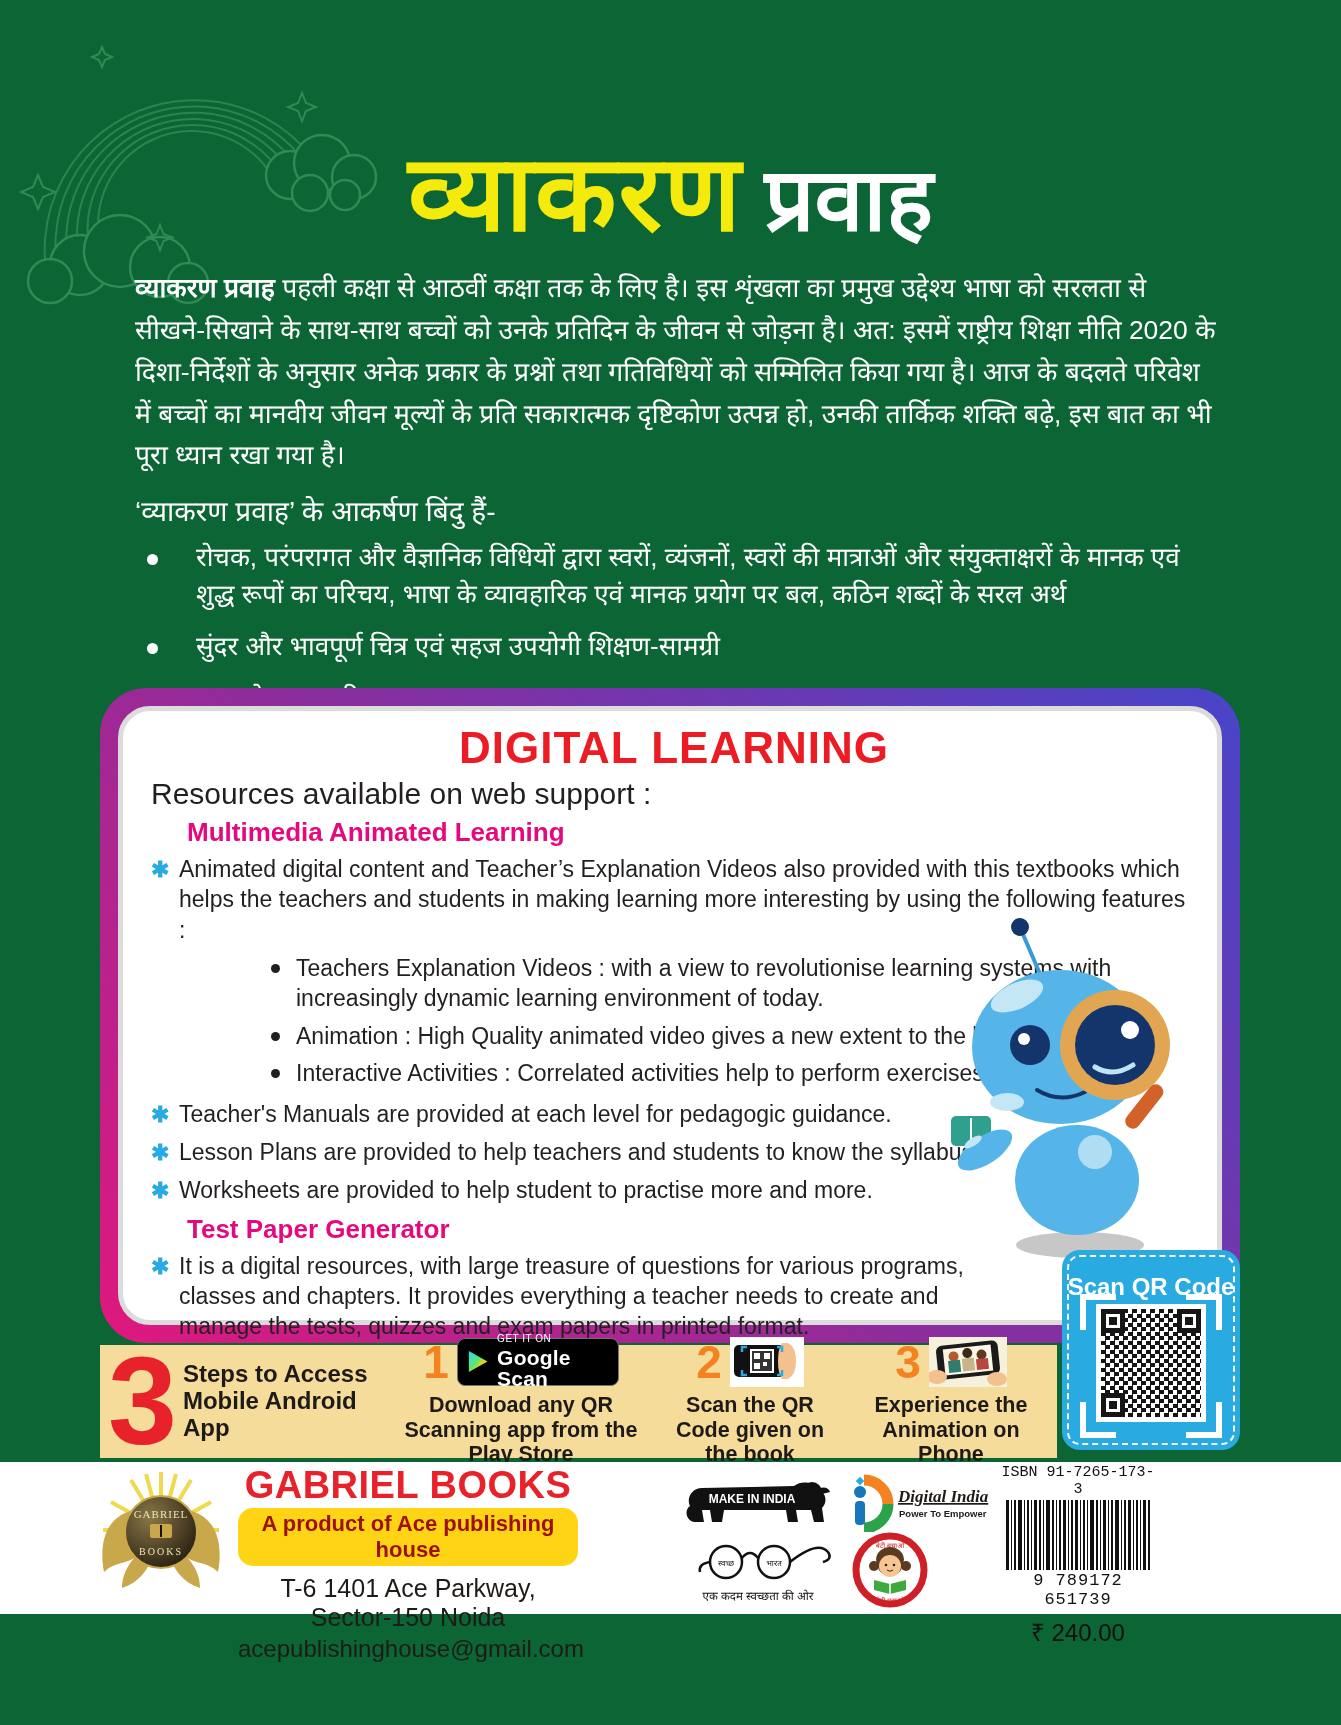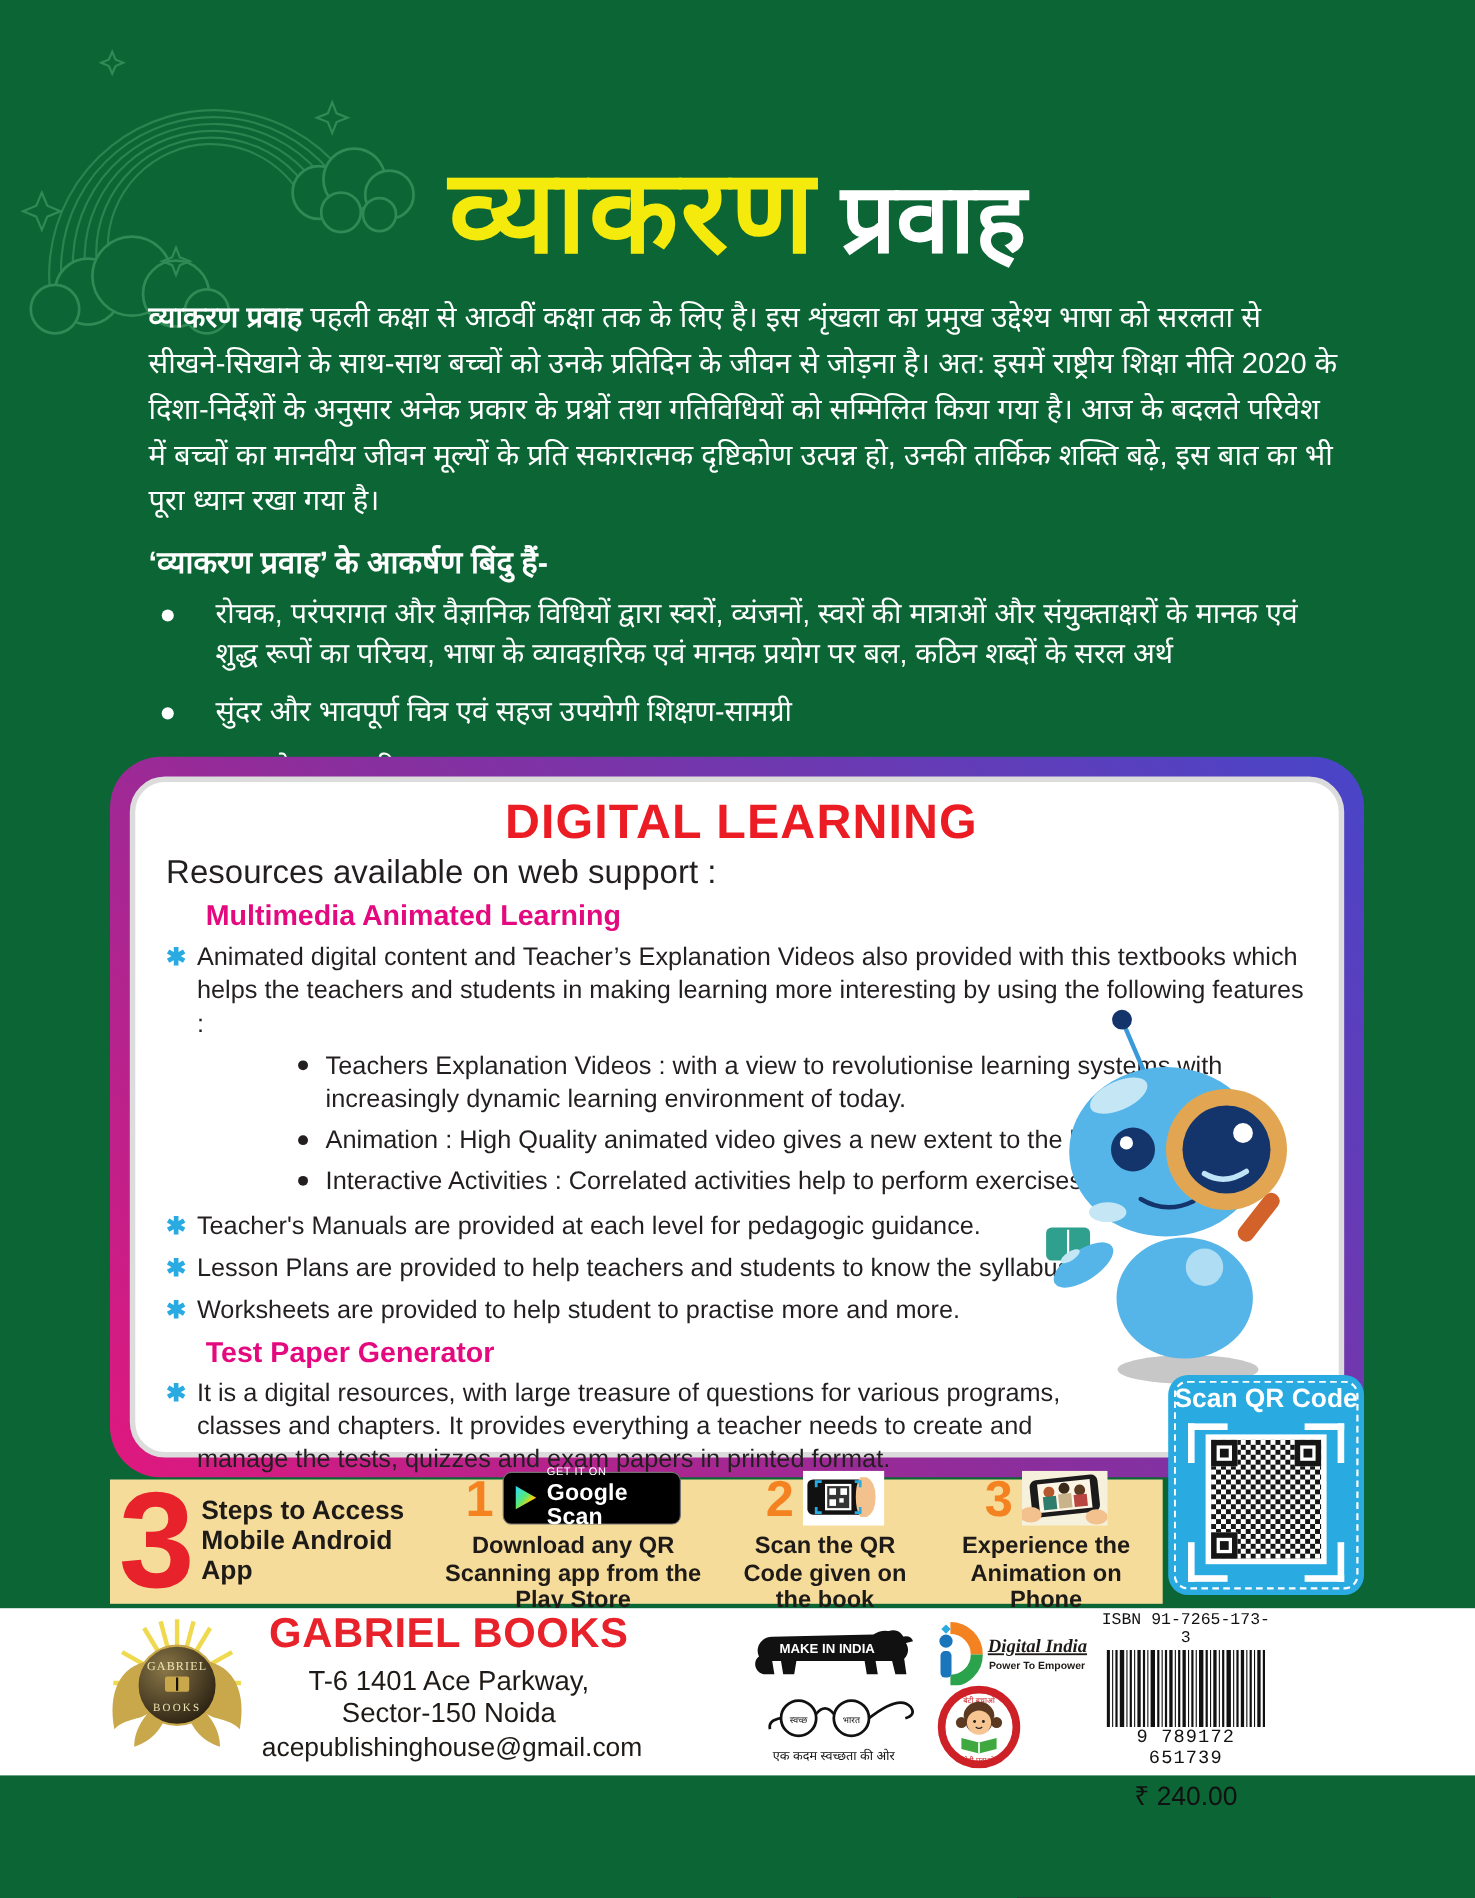--- a/index.html
+++ b/index.html
@@ -15,21 +15,21 @@
   .title-row{
     position:absolute;left:0;top:140px;width:100%;
     display:flex;justify-content:center;align-items:baseline;gap:22px;
   }
   .title-main{font-size:106px;font-weight:bold;color:#F4EB0C;line-height:1;letter-spacing:2px;}
   .title-sub{font-size:88px;font-weight:bold;color:#FFFFFF;line-height:1;}
   
   .copy{position:absolute;left:135px;top:268px;width:1082px;color:#FFFFFF;}
   .intro{font-size:26.5px;line-height:1.58;margin:0;}
   .intro .lead{font-weight:bold;}
-  .feat-head{font-size:28px;font-weight:bold;margin:14px 0 10px 0;}
+  .feat-head{font-size:28px;font-weight:normal;margin:14px 0 10px 0;}
   ul.features{list-style:none;margin:0;padding:0;}
   ul.features li{
     display:flex;align-items:flex-start;font-size:26px;line-height:1.42;margin-bottom:15px;
   }
   .dot{flex:0 0 11px;width:11px;height:11px;border-radius:50%;background:#fff;margin:15px 38px 0 12px;}
   
   .dl-wrap{
     position:absolute;left:100px;top:688px;width:1140px;height:655px;
     border-radius:46px;
     background:linear-gradient(45deg,#E0187E 0%,#8E2D9B 45%,#4845C8 100%);
@@ -53,21 +53,21 @@
   .logon{margin:6px 0 0 36px;font-size:31px;}
   .logon b{font-weight:bold;}
   
   .robot{position:absolute;left:945px;top:912px;width:235px;height:350px;}
   
   .qrbox{
     position:absolute;left:1062px;top:1250px;width:178px;height:200px;
     background:#29ABE2;border-radius:18px;box-sizing:border-box;z-index:5;
   }
   .qrbox .dash{position:absolute;inset:5px;border:2px dashed #fff;border-radius:13px;}
-  .qr-label{position:absolute;top:8px;width:100%;text-align:center;color:#fff;font-weight:bold;font-size:24px;}
+  .qr-label{position:absolute;top:23px;width:100%;text-align:center;color:#fff;font-weight:bold;font-size:24px;}
   .qr-holder{position:absolute;left:50%;top:46px;transform:translateX(-50%);width:126px;height:140px;}
   .bracket{position:absolute;width:30px;height:30px;border:0 solid #fff;}
   .b-tl{left:-8px;top:-2px;border-left-width:6px;border-top-width:6px;}
   .b-tr{right:-8px;top:-2px;border-right-width:6px;border-top-width:6px;}
   .b-bl{left:-8px;bottom:-2px;border-left-width:6px;border-bottom-width:6px;}
   .b-br{right:-8px;bottom:-2px;border-right-width:6px;border-bottom-width:6px;}
   .qr-img{position:absolute;left:8px;top:8px;width:110px;height:118px;background:#fff;padding:5px;box-sizing:border-box;}
   .qr-cells{width:100%;height:100%;position:relative;
     background:conic-gradient(#151515 25%,transparent 0 50%,#151515 0 75%,transparent 0) 0 0/9px 9px;}
   .finder{position:absolute;width:24px;height:24px;border:5px solid #151515;background:#fff;box-sizing:border-box;}
@@ -360,20 +360,21 @@
         </defs>
       <circle cx="73" cy="62" r="36" fill="url(#gb)" stroke="#C9A84C" stroke-width="2"></circle>
       <text x="73" y="48" text-anchor="middle" font-size="11" fill="#EDE3B0" font-family="Liberation Serif, serif" letter-spacing="1">GABRIEL</text>
       <rect x="62" y="54" width="22" height="14" rx="2" fill="#C9A84C"></rect>
       <line x1="73" y1="55" x2="73" y2="67" stroke="#171007" stroke-width="2"></line>
       <text x="73" y="85" text-anchor="middle" font-size="10" fill="#EDE3B0" font-family="Liberation Serif, serif" letter-spacing="2">BOOKS</text>
     </svg>
 
     <div class="pub">
       <div class="pub-name">GABRIEL BOOKS</div>
+      <div class="pub-pill">A product of Ace publishing house</div>
       <div class="pub-addr">T-6 1401 Ace Parkway, Sector-150 Noida</div>
       <div class="pub-mail">acepublishinghouse@gmail.com</div>
     </div>
 
     <svg class="mii" viewBox="0 0 158 62">
       <path d="M18,52 C10,50 8,40 14,36 C10,28 16,18 26,18 L118,16 C126,10 138,12 142,20 C150,22 152,32 146,38 L148,52 L138,52 L135,40 L120,40 L122,52 L112,52 L110,40 L48,40 L46,52 L36,52 L34,40 L26,40 L28,52 Z" fill="#111"></path>
       <circle cx="136" cy="22" r="10" fill="#111"></circle>
       <path d="M144,18 q8,-2 10,4 l-8,2 Z" fill="#111"></path>
       <text x="76" y="33" text-anchor="middle" font-size="12" font-weight="bold" fill="#fff" font-family="Liberation Sans, sans-serif">MAKE IN INDIA</text>
     </svg>

